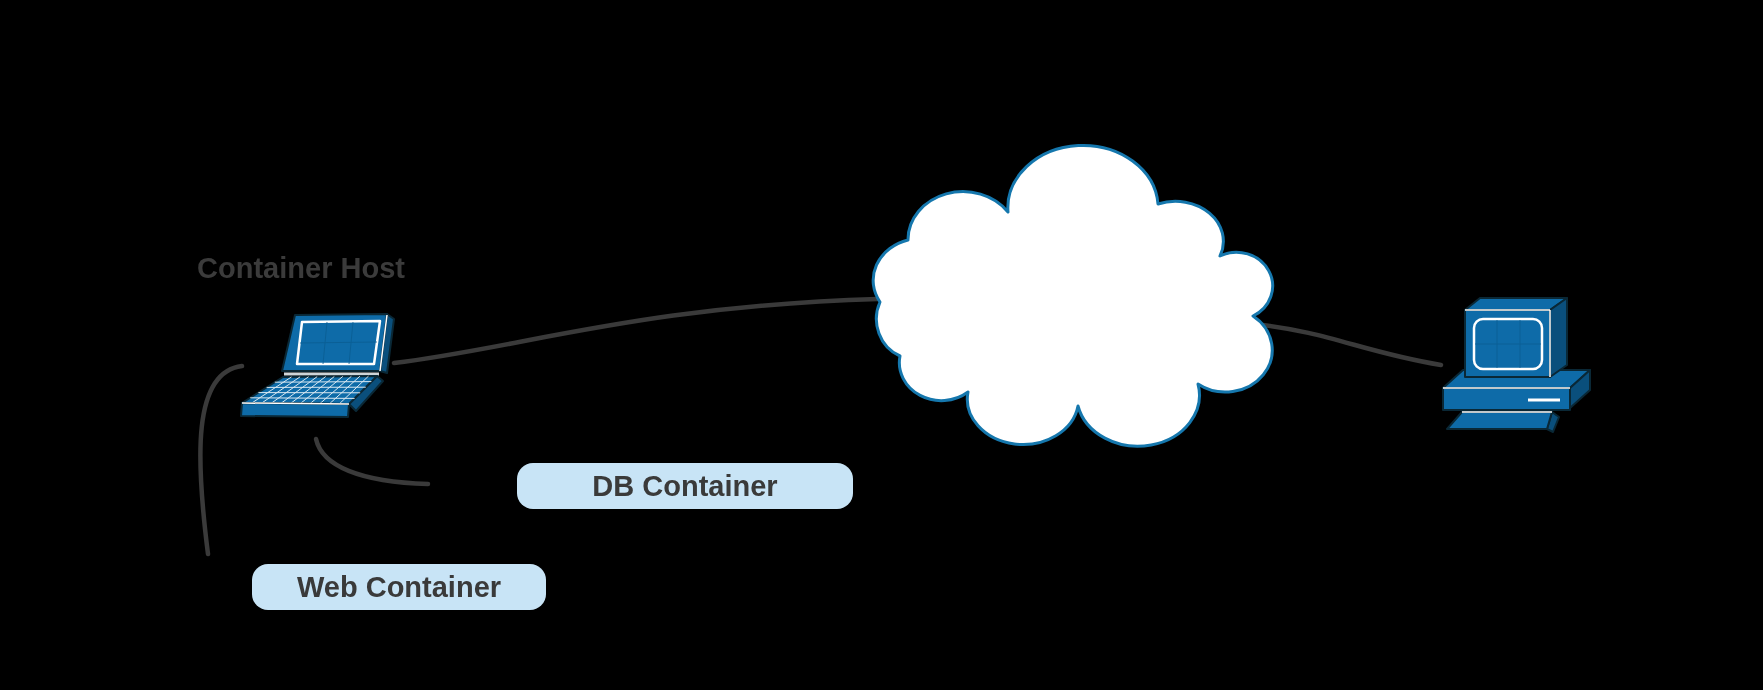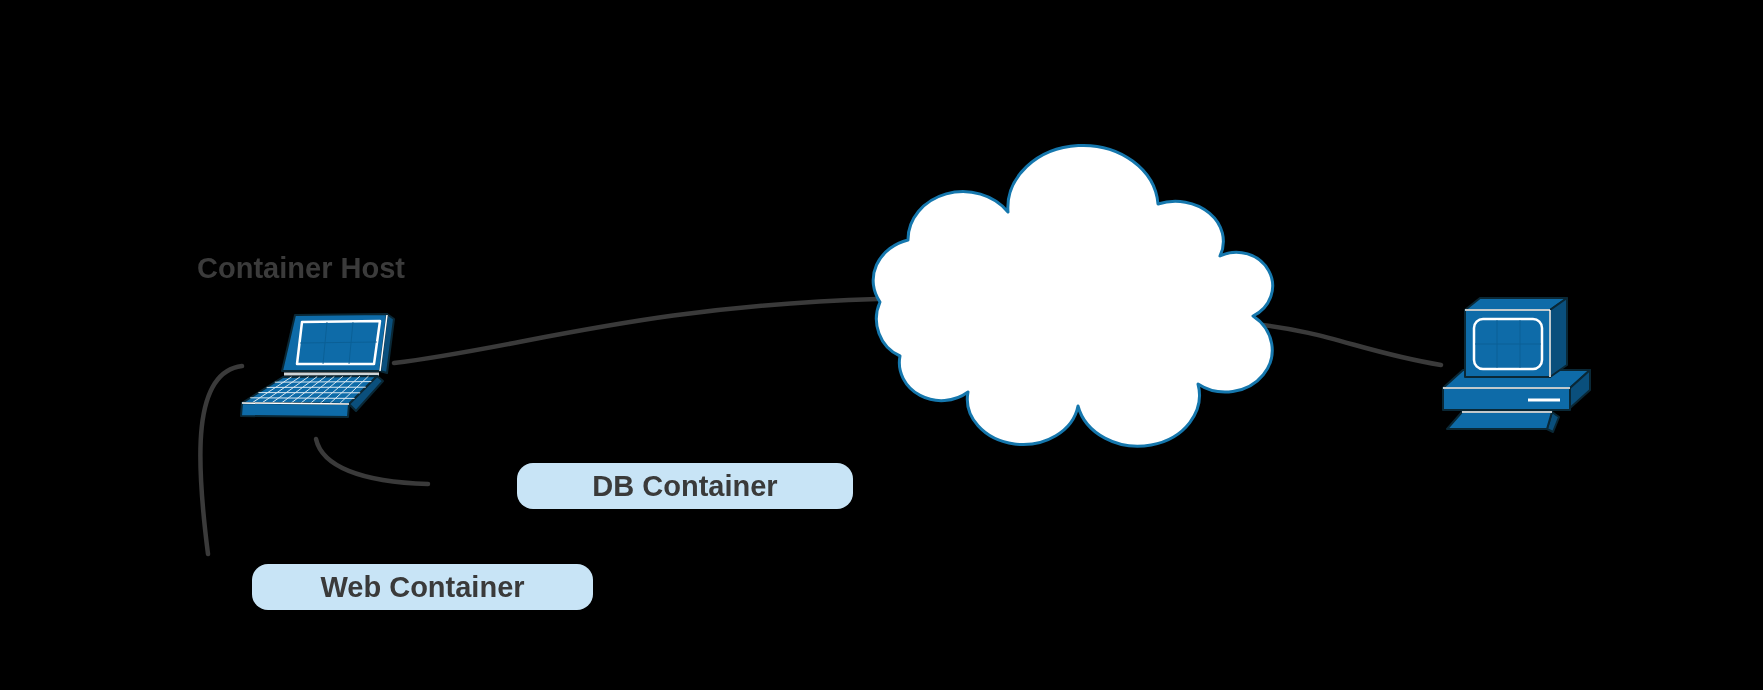--- a/index.html
+++ b/index.html
@@ -7,21 +7,21 @@
          font-family:"Liberation Sans",sans-serif;text-decoration:underline;}
   #diagram-svg{position:absolute;left:0;top:0;}
   .label{position:absolute;font-weight:bold;color:#3b3b3b;font-size:29px;
          text-align:center;white-space:nowrap;line-height:1.0;}
   .pill{position:absolute;background:#c8e4f6;border-radius:16px;display:flex;
         align-items:center;justify-content:center;font-weight:bold;color:#3a3a3a;
         font-size:29px;}
   #container-host-label{left:176px;top:254px;width:250px;}
   #external-client-label{left:1340px;top:474px;width:248px;}
   #db-container-pill{left:517px;top:463px;width:336px;height:46px;text-align:right;}
-  #web-container-pill{left:252px;top:564px;width:341px;height:46px;}
+  #web-container-pill{left:252px;top:564px;width:294px;height:46px;}
 </style>
 </head>
 <body>
 
 <div id="stage">
 
   <svg id="diagram-svg" width="1763" height="690" viewBox="0 0 1763 690">
 
     <g stroke="#3a3a3a" stroke-width="4.5" fill="none" stroke-linecap="round">
       <path d="M 394,363 C 520,348 640,306 878,299"></path>

